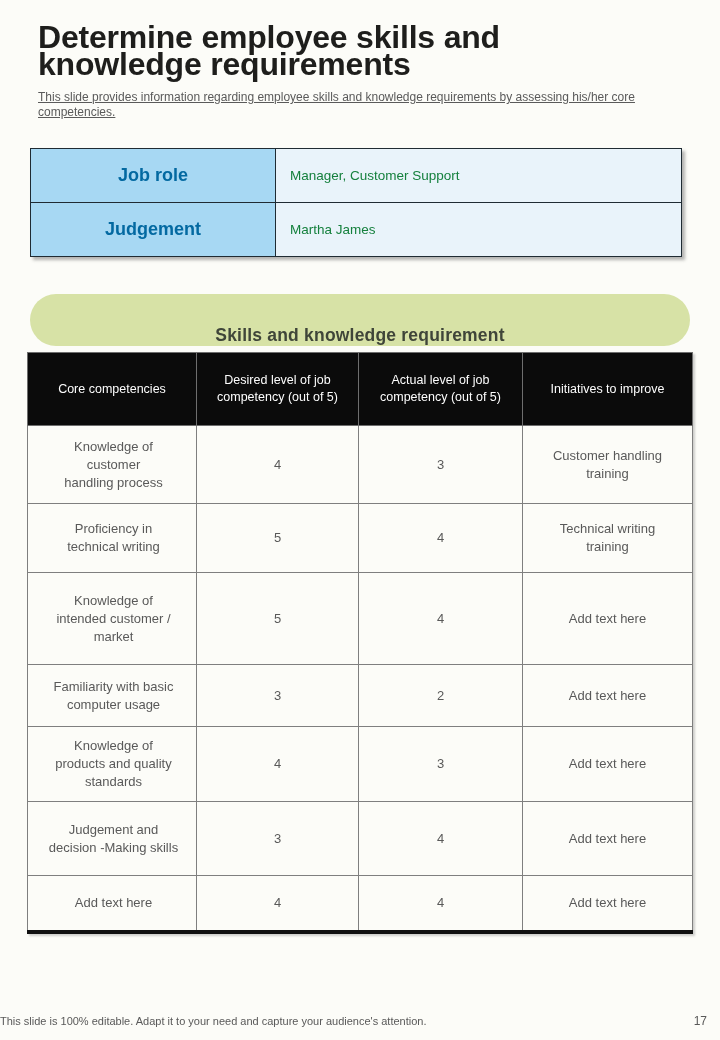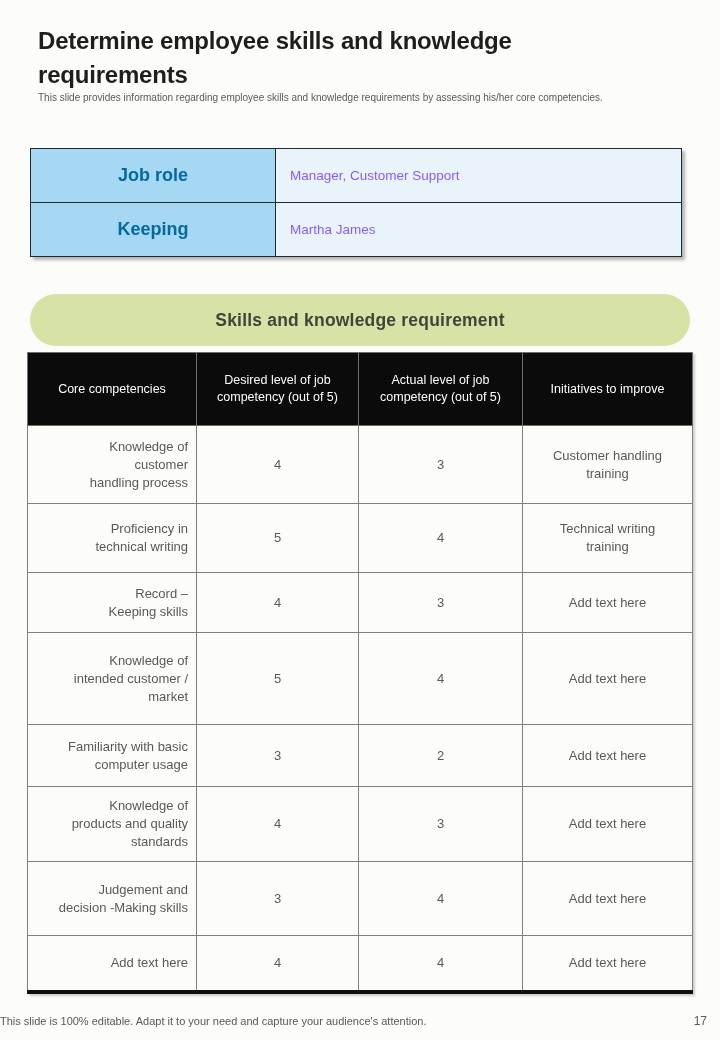--- a/index.html
+++ b/index.html
@@ -8,53 +8,53 @@
     position: relative;
     background: #fcfcf8;
     font-family: "Liberation Sans", sans-serif;
     color: #595959;
     overflow: hidden;
   }
 
   
   .title {
     position: absolute; left: 38px; top: 24px; width: 620px;
-    font-size: 24px; font-weight: 700; color: #1e1e1c;
-    line-height: 34px; letter-spacing: -0.2px;
+    font-size: 32px; font-weight: 700; color: #1e1e1c;
+    line-height: 27px; letter-spacing: -0.2px;
   }
   .subtitle {
     position: absolute; left: 38px; top: 90px; width: 600px;
-    font-size: 10px; color: #5a5a5a; line-height: 15px;
+    font-size: 12px; color: #5a5a5a; line-height: 15px; text-decoration: underline;
   }
 
   
   .info-table {
     position: absolute; left: 30px; top: 148px; width: 652px;
     border-collapse: collapse;
     box-shadow: 3px 3px 3px rgba(90,90,90,0.45);
   }
   .info-table td {
     border: 1px solid #1f2b33;
     height: 54px; vertical-align: middle;
   }
   .info-table .label-cell {
     width: 245px; background: #a7d8f3;
     text-align: center; font-weight: 700;
     font-size: 18px; color: #0369a1;
   }
   .info-table .value-cell {
     background: #e9f3fa; padding-left: 14px;
-    font-size: 13.5px; color: #8b5cf6;
+    font-size: 13.5px; color: #15803d;
   }
 
   
   .banner {
     position: absolute; left: 30px; top: 294px; width: 660px; height: 52px;
     background: #d7e2a6; border-radius: 26px;
-    display: flex; align-items: center; justify-content: center;
+    display: flex; align-items: flex-end; justify-content: center;
   }
   .banner-label {
     font-size: 17.5px; font-weight: 700; color: #3f4539; letter-spacing: 0.2px;
   }
 
   
   .skills-table {
     position: absolute; left: 27px; top: 352px; width: 665px;
     border-collapse: collapse; table-layout: fixed;
     box-shadow: 2px 2px 2px rgba(120,120,120,0.35);
@@ -70,21 +70,21 @@
   .skills-table thead tr { height: 73px; }
   .skills-table th {
     background: #0b0b0b; color: #fdfdfd;
     font-size: 12.5px; text-align: center; line-height: 17px;
     border-color: #6e6e6e; padding: 0 8px;
   }
   .skills-table td {
     font-size: 13px; color: #595959; line-height: 18px;
     background: #fcfcf8;
   }
-  .skills-table td.comp { text-align: right; padding: 6px 8px 6px 11px; }
+  .skills-table td.comp { text-align: center; padding: 6px 8px 6px 11px; }
   .skills-table td.num  { text-align: center; }
   .skills-table td.init { text-align: center; padding: 16px 10px; }
   .skills-table { border-bottom: 4px solid #101010; }
   tr.rh1 { height: 78px; } tr.rh2 { height: 57px; }
   tr.rh3 { height: 60px; } tr.rh4 { height: 92px; }
   tr.rh5 { height: 62px; } tr.rh6 { height: 75px; }
   tr.rh7 { height: 74px; } tr.rh8 { height: 56px; }
 
   
   .footer-text {
@@ -102,21 +102,21 @@
 <div class="title">Determine employee skills and knowledge requirements</div>
 <div class="subtitle">This slide provides information regarding employee skills and knowledge requirements by assessing his/her core competencies.</div>
 
 <table class="info-table">
   <tbody>
     <tr>
       <td class="label-cell">Job role</td>
       <td class="value-cell">Manager, Customer Support</td>
     </tr>
     <tr>
-      <td class="label-cell">Keeping</td>
+      <td class="label-cell">Judgement</td>
       <td class="value-cell">Martha James</td>
     </tr>
   </tbody>
 </table>
 
 <div class="banner">
   <span class="banner-label">Skills and knowledge requirement</span>
 </div>
 
 <table class="skills-table">
@@ -147,27 +147,20 @@
 training</td>
     </tr>
     <tr class="rh2">
       <td class="comp">Proficiency in
 technical writing</td>
       <td class="num">5</td>
       <td class="num">4</td>
       <td class="init">Technical writing
 training</td>
     </tr>
-    <tr class="rh3">
-      <td class="comp">Record –
-Keeping skills</td>
-      <td class="num">4</td>
-      <td class="num">3</td>
-      <td class="init">Add text here</td>
-    </tr>
     <tr class="rh4">
       <td class="comp">Knowledge of
 intended customer /
 market</td>
       <td class="num">5</td>
       <td class="num">4</td>
       <td class="init">Add text here</td>
     </tr>
     <tr class="rh5">
       <td class="comp">Familiarity with basic

